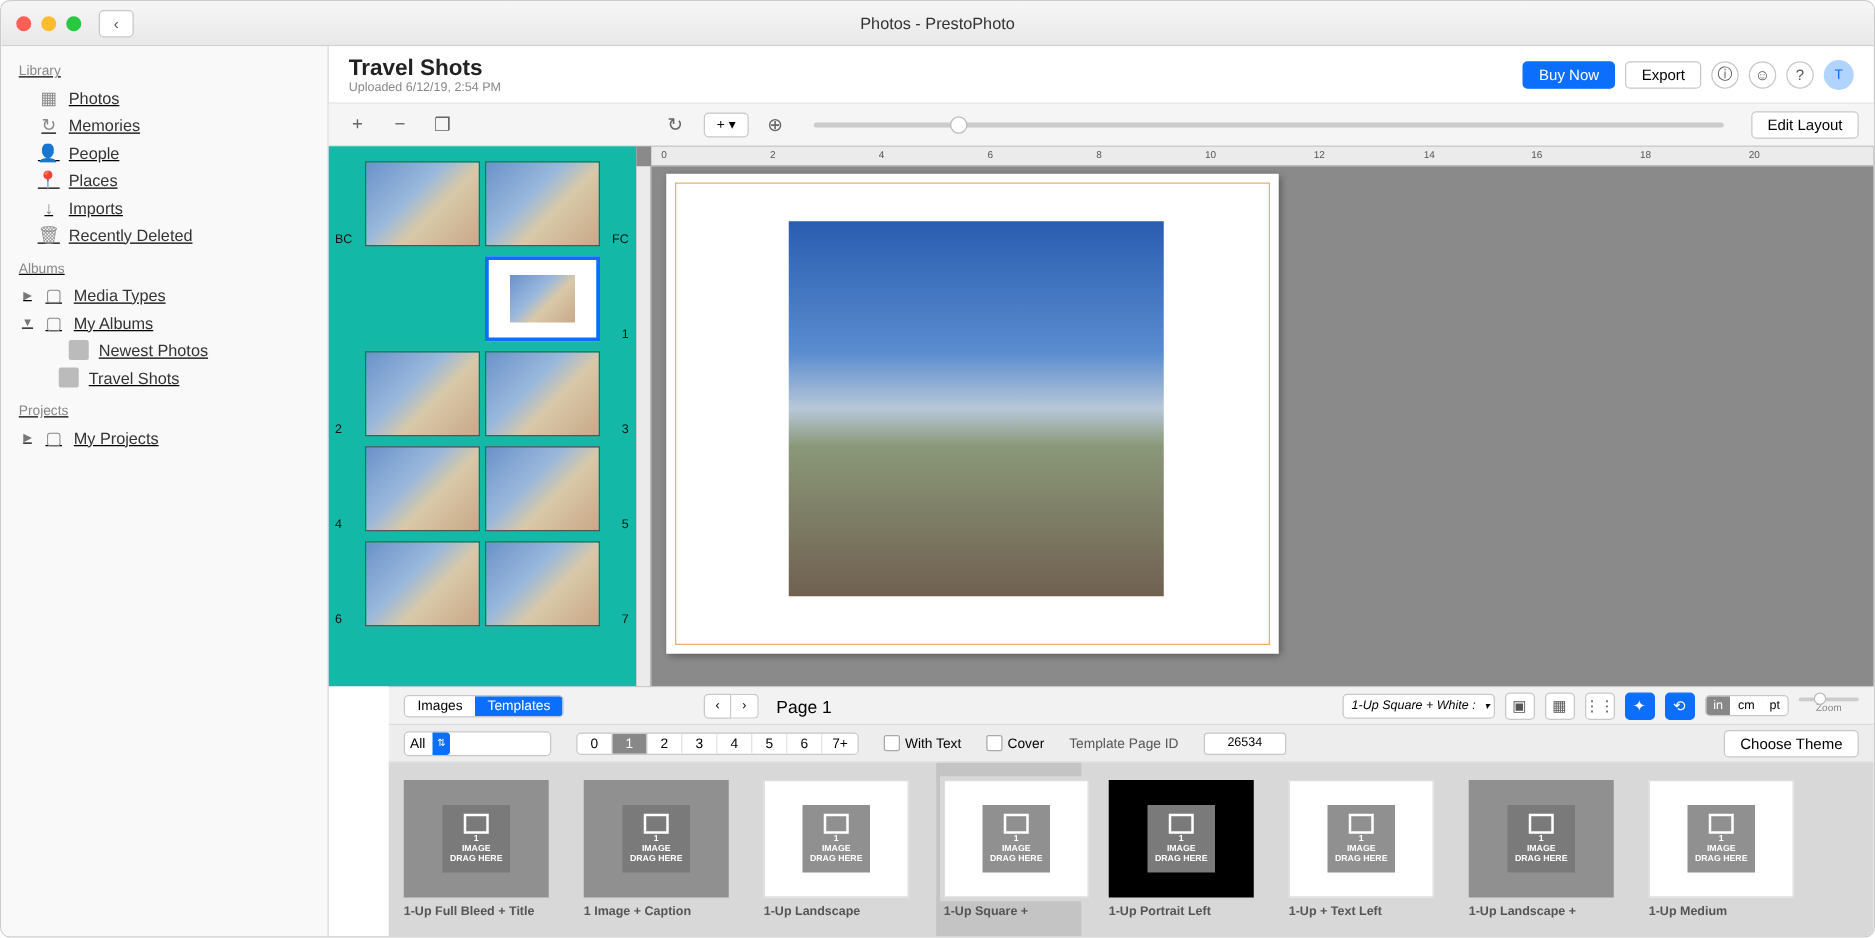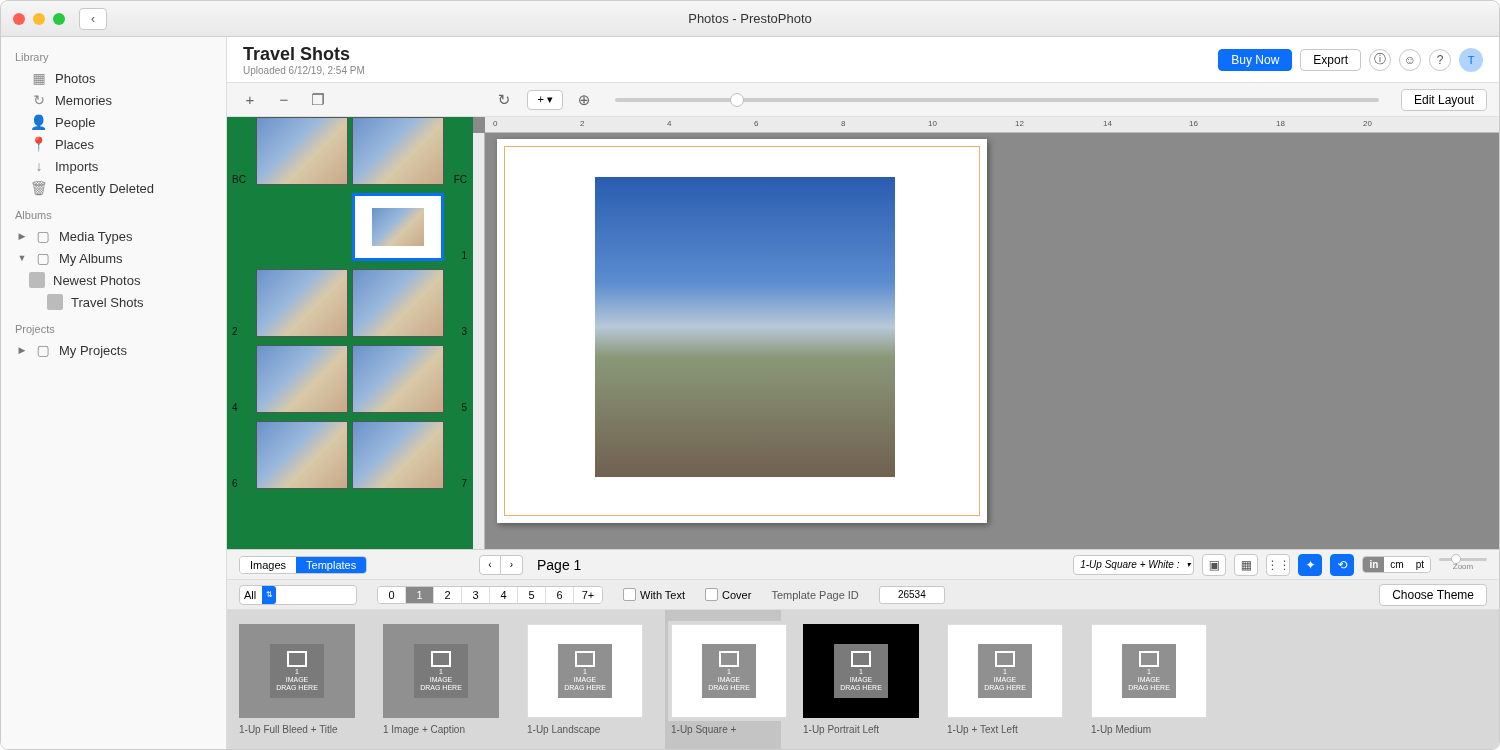--- a/index.html
+++ b/index.html
@@ -4,21 +4,21 @@
 <style>
 * { margin:0; padding:0; box-sizing:border-box; font-family:-apple-system,BlinkMacSystemFont,"Helvetica Neue",sans-serif; }
 body { background:#fff; width:1500px; height:750px; overflow:hidden; border:1px solid #ccc; border-radius:8px;}
 .titlebar { height:36px; background:linear-gradient(#f6f6f6,#e8e8e8); border-bottom:1px solid #d0d0d0; display:flex; align-items:center; position:relative;border-radius:8px 8px 0 0;}
 .traffic { display:flex; gap:8px; margin-left:12px;}
 .tl { width:12px; height:12px; border-radius:50%; }
 .red{background:#ff5f57;} .yellow{background:#febc2e;} .green{background:#28c840;}
 .back-btn{width:28px;height:22px;border:1px solid #c8c8c8;border-radius:4px;margin-left:14px;display:flex;align-items:center;justify-content:center;background:#fff;font-size:12px;color:#555;}
 .title{position:absolute;left:50%;transform:translateX(-50%);font-size:13px;color:#333;}
 .app-body{display:flex;height:calc(100% - 36px);}
-.sidebar{width:226px;background:#f9f9f9;border-right:1px solid #dcdcdc;padding-top:10px;font-size:13px;overflow:hidden;}
+.sidebar{width:262px;background:#f9f9f9;border-right:1px solid #dcdcdc;padding-top:10px;font-size:13px;overflow:hidden;text-decoration:underline;}
 .sec-head{color:#888;font-size:11px;padding:4px 14px;}
 .sb-item{display:flex;align-items:center;gap:8px;padding:3px 14px 3px 30px;color:#333;cursor:default;}
 .sb-item.hasdisc{padding-left:16px;}
 .disc{width:10px;display:inline-block;color:#777;font-size:9px;text-align:center;}
 .sb-icon{width:16px;height:16px;display:inline-flex;align-items:center;justify-content:center;color:#8a8a8a;font-size:14px;}
 .thumb-icon{width:16px;height:16px;background:#bbb;border-radius:2px;}
 .main{flex:1;display:flex;flex-direction:column;min-width:0;}
 .header{height:46px;border-bottom:1px solid #e0e0e0;display:flex;align-items:center;padding:4px 16px;justify-content:space-between;}
 .header-left{display:flex;flex-direction:column;}
 .h-title{font-size:18px;font-weight:600;color:#222;}
@@ -28,67 +28,67 @@
 .btn.primary{background:#0b6efd;color:#fff;border-color:#0b6efd;}
 .circ-btn{width:22px;height:22px;border:1px solid #c8c8c8;border-radius:50%;display:flex;align-items:center;justify-content:center;font-size:12px;color:#555;background:#fff;}
 .avatar{width:24px;height:24px;border-radius:50%;background:#b1d4ff;display:flex;align-items:center;justify-content:center;font-size:11px;color:#0b6efd;}
 .toolbar{height:34px;border-bottom:1px solid #e0e0e0;display:flex;align-items:center;padding:0 12px;gap:12px;background:#f5f5f5;}
 .tool{width:22px;height:22px;display:flex;align-items:center;justify-content:center;color:#666;font-size:15px;}
 .tool.small{width:18px;}
 .addbtn{width:36px;height:20px;border:1px solid #c8c8c8;border-radius:4px;display:flex;align-items:center;justify-content:center;font-size:11px;background:#fff;}
 .zoom-slider{flex:1;height:4px;background:#ccc;border-radius:2px;position:relative;margin:0 10px;}
 .zoom-thumb{position:absolute;width:14px;height:14px;background:#fff;border:1px solid #bbb;border-radius:50%;top:-5px;}
 .workspace{flex:1;display:flex;min-height:0;}
-.spread-panel{width:246px;background:#15803d;overflow:hidden;position:relative;padding-top:0;}
+.spread-panel{width:246px;background:#14b8a6;overflow:hidden;position:relative;padding-top:12px;}
 .spread-row{display:flex;justify-content:center;gap:4px;margin-bottom:8px;position:relative;}
 .spread-pg{width:92px;height:68px;background:#fff;border:1px solid #555;display:flex;align-items:center;justify-content:center;overflow:hidden;}
 .spread-pg.dark{background:#1a1a1a;}
 .spread-lbl{position:absolute;font-size:10px;color:#111;}
 .spread-lbl.left{left:5px;bottom:0;}
 .spread-lbl.right{right:6px;bottom:0;}
 .photo-placeholder{width:100%;height:100%;background:linear-gradient(135deg,#6a92c9 0%,#9ab8dc 40%,#d8c9a8 60%,#c9a888 100%);}
 .canvas-area{flex:1;background:#8a8a8a;position:relative;overflow:hidden;}
 .ruler-h{position:absolute;top:0;left:12px;right:0;height:16px;background:#ebebeb;border-bottom:1px solid #bbb;font-size:8px;color:#555;}
 .ruler-h span{position:absolute;top:2px;}
 .ruler-v{position:absolute;top:16px;left:0;width:12px;bottom:0;background:#ebebeb;border-right:1px solid #bbb;}
 .page{position:absolute;top:22px;left:24px;width:490px;height:384px;background:#fff;box-shadow:2px 2px 6px rgba(0,0,0,0.4);}
 .safe{position:absolute;inset:7px;border:1px solid #e8b070;}
 .page-img{position:absolute;top:38px;left:98px;width:300px;height:300px;background:linear-gradient(180deg,#2a5db0 0%,#5a8cd0 35%,#b8c8d8 50%,#8a9878 60%,#706050 100%);}
-.bottom{height:200px;border-top:1px solid #d0d0d0;display:flex;flex-direction:column;}
+.bottom{height:200px;border-top:1px solid #d0d0d0;display:flex;flex-direction:column;margin-left:48px;}
 .bot-row1{height:30px;display:flex;align-items:center;padding:0 12px;gap:8px;background:#f2f2f2;border-bottom:1px solid #ddd;}
 .seg{display:flex;border:1px solid #c8c8c8;border-radius:4px;overflow:hidden;font-size:11px;}
 .seg div{padding:2px 10px;background:#fff;cursor:default;}
 .seg div.active{background:#0b6efd;color:#fff;}
 .pager{display:flex;gap:0;}
 .pager-btn{width:22px;height:20px;border:1px solid #c8c8c8;background:#fff;display:flex;align-items:center;justify-content:center;font-size:10px;}
 .pager-btn:first-child{border-radius:4px 0 0 4px;}
 .pager-btn:last-child{border-radius:0 4px 4px 0;border-left:none;}
 .page-lbl{font-size:14px;margin-left:6px;}
 .spacer{flex:1;}
 .dropdown{height:20px;border:1px solid #c8c8c8;border-radius:4px;background:#fff;font-size:10px;padding:0 14px 0 6px;display:flex;align-items:center;position:relative;font-style:italic;}
 .dropdown::after{content:"▾";position:absolute;right:3px;font-size:8px;}
 .icon-btn{width:24px;height:22px;border:1px solid #c8c8c8;border-radius:4px;display:flex;align-items:center;justify-content:center;font-size:12px;background:#fff;color:#555;}
 .icon-btn.active{background:#0b6efd;color:#fff;border-color:#0b6efd;}
 .unit-seg{display:flex;border:1px solid #c8c8c8;border-radius:4px;overflow:hidden;font-size:10px;}
 .unit-seg div{padding:2px 6px;background:#fff;}
-.unit-seg div.active{background:#888;color:#fff;font-weight:bold;}
+.unit-seg div.active{background:#888;color:#fff;}
 .mini-slider{width:48px;height:3px;background:#ccc;border-radius:2px;position:relative;}
 .mini-thumb{position:absolute;width:10px;height:10px;background:#fff;border:1px solid #bbb;border-radius:50%;top:-4px;left:12px;}
 .zoom-lbl{font-size:8px;color:#888;}
 .bot-row2{height:30px;display:flex;align-items:center;padding:0 12px;gap:20px;background:#ededed;border-bottom:1px solid #ddd;font-size:11px;}
 .select{height:20px;border:1px solid #c8c8c8;border-radius:4px;background:#fff;font-size:11px;padding:0 4px;position:relative;display:flex;align-items:center;}
 .select .arrow{background:#0b6efd;color:#fff;width:14px;height:18px;border-radius:0 3px 3px 0;display:flex;align-items:center;justify-content:center;font-size:8px;margin-left:6px;}
 .numseg{display:flex;border:1px solid #c8c8c8;border-radius:4px;overflow:hidden;}
 .numseg div{width:28px;text-align:center;padding:2px 0;background:#fff;border-right:1px solid #ddd;font-size:11px;}
 .numseg div:last-child{border-right:none;}
 .numseg div.active{background:#888;color:#fff;}
 .chk{display:flex;align-items:center;gap:4px;}
 .chk-box{width:13px;height:13px;border:1px solid #aaa;border-radius:2px;background:#fff;}
 .txt-input{height:18px;width:66px;border:1px solid #c8c8c8;border-radius:3px;font-size:10px;padding:0 4px;text-align:center;}
-.template-strip{flex:1;background:#d8d8d8;display:flex;gap:28px;padding:14px 12px 4px;overflow:hidden;}
+.template-strip{flex:1;background:#d8d8d8;display:flex;gap:28px;padding:14px 12px 4px;overflow:hidden;font-weight:bold;}
 .tmpl{width:116px;display:flex;flex-direction:column;gap:6px;flex-shrink:0;}
 .tmpl.selected .tmpl-thumb{outline:3px solid #d8d8d8;background:#fff;}
 .tmpl-thumb{width:116px;height:94px;background:#909090;display:flex;align-items:center;justify-content:center;position:relative;}
 .tmpl-thumb.white{background:#fff;border:1px solid #ddd;}
 .tmpl-thumb.black{background:#000;}
 .drag-icon{width:54px;height:54px;background:#7a7a7a;display:flex;flex-direction:column;align-items:center;justify-content:center;font-size:7px;color:#fff;gap:1px;}
 .tmpl-thumb.white .drag-icon{background:#909090;}
 .drag-icon .pic{width:20px;height:16px;border:2px solid #fff;position:relative;}
 .tmpl-lbl{font-size:10px;color:#555;}
 .tmpl.selected{background:#c4c4c4;margin:-14px -6px -4px;padding:14px 6px 4px;}
@@ -138,21 +138,21 @@
     <div class="sb-item hasdisc">
         <span class="disc">▶</span>
         <span class="sb-icon">▢</span>
         <span>Media Types</span>
       </div>
     <div class="sb-item hasdisc">
         <span class="disc">▼</span>
         <span class="sb-icon">▢</span>
         <span>My Albums</span>
       </div>
-    <div class="sb-item" style="padding-left:28px;">
+    <div class="sb-item" style="padding-left:54px;">
         <span class="thumb-icon"></span>
         <span>Newest Photos</span>
       </div>
     <div class="sb-item" style="padding-left:46px;">
         <span class="thumb-icon"></span>
         <span>Travel Shots</span>
       </div>
 
     <div class="sec-head" style="margin-top:6px;">Projects</div>
     <div class="sb-item hasdisc">
@@ -388,20 +388,31 @@
               <div class="drag-icon">
                 <div class="pic"></div>
                 <div>1</div>
                 <div>IMAGE</div>
                 <div>DRAG HERE</div>
               </div>
             </div>
             <div class="tmpl-lbl">1-Up + Text Left</div>
           </div>
           <div class="tmpl">
+            <div class="tmpl-thumb ">
+              <div class="drag-icon">
+                <div class="pic"></div>
+                <div>1</div>
+                <div>IMAGE</div>
+                <div>DRAG HERE</div>
+              </div>
+            </div>
+            <div class="tmpl-lbl">1-Up Landscape +</div>
+          </div>
+          <div class="tmpl">
             <div class="tmpl-thumb white">
               <div class="drag-icon">
                 <div class="pic"></div>
                 <div>1</div>
                 <div>IMAGE</div>
                 <div>DRAG HERE</div>
               </div>
             </div>
             <div class="tmpl-lbl">1-Up Medium</div>
           </div>

